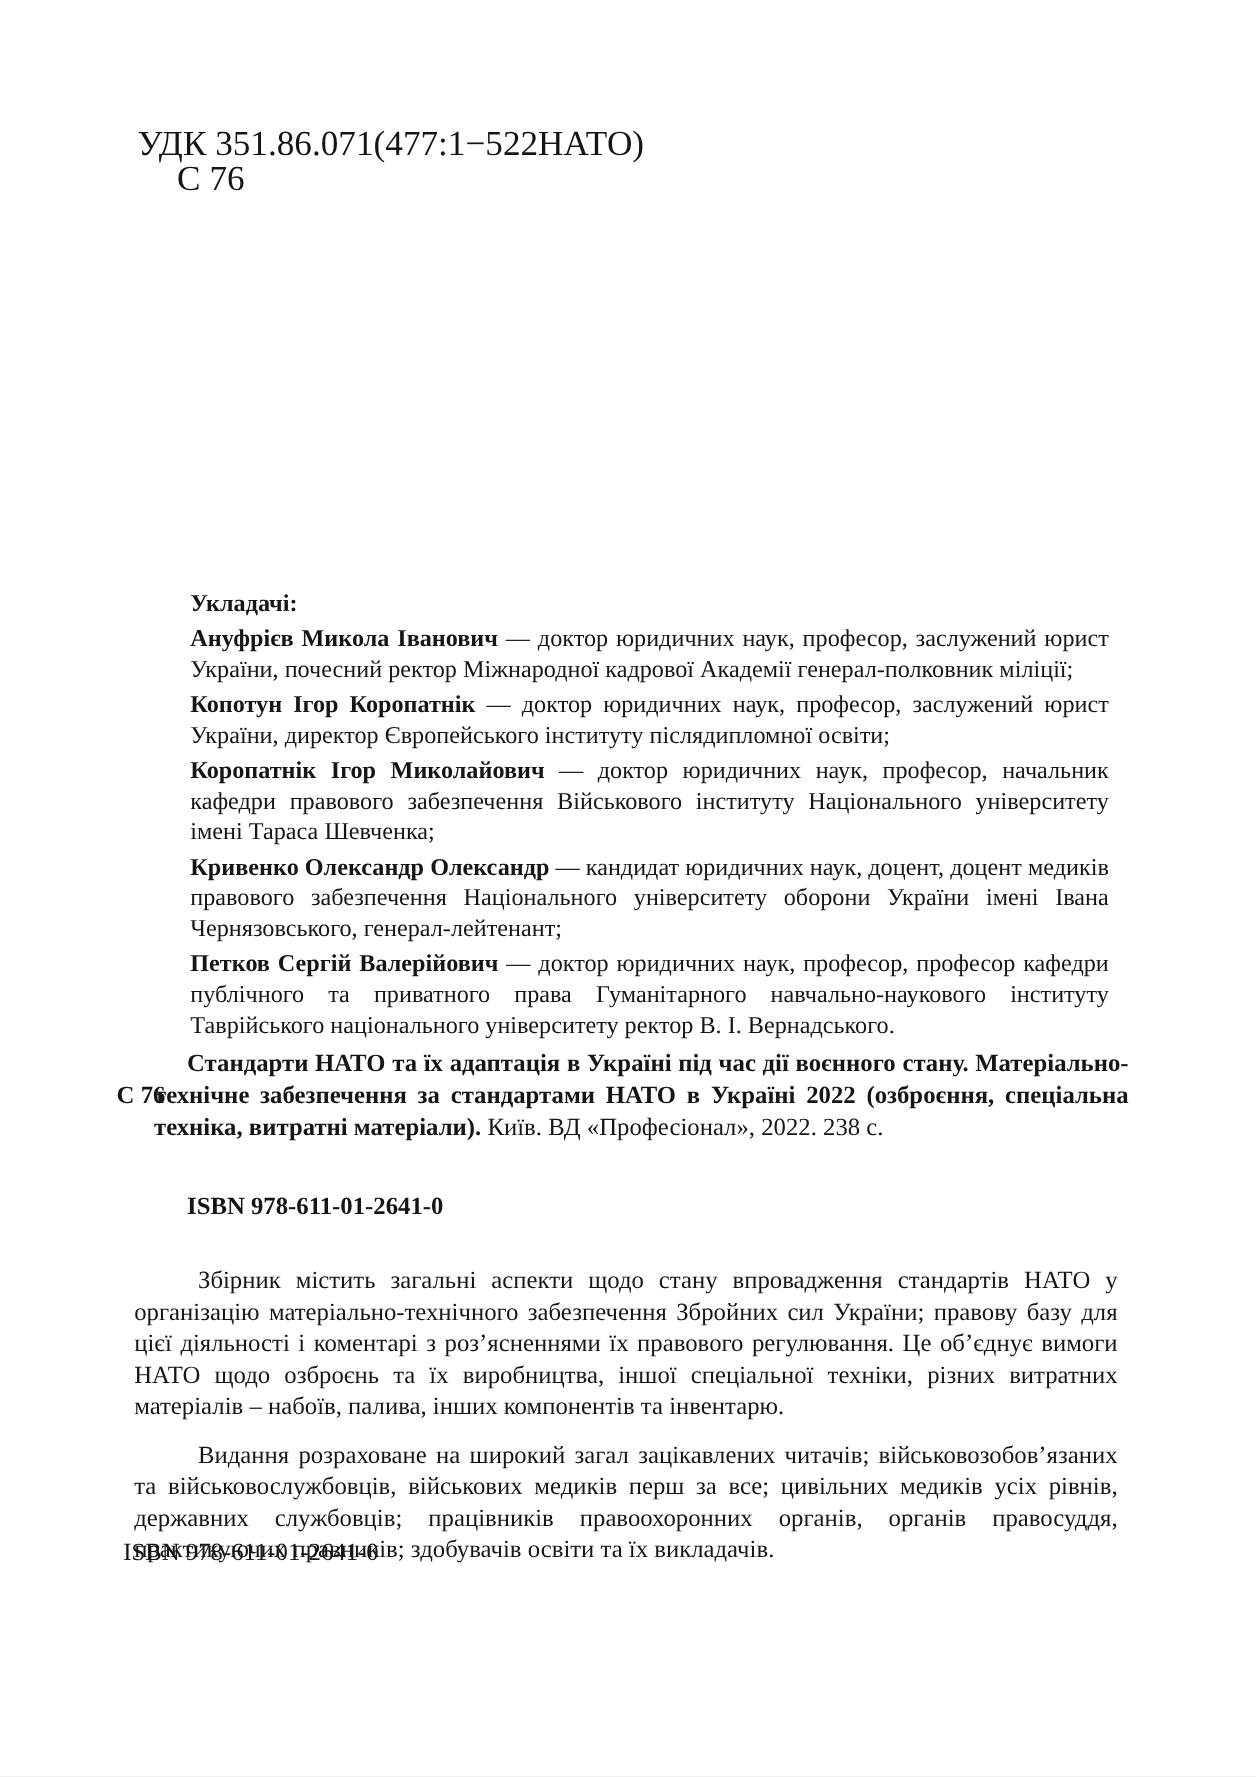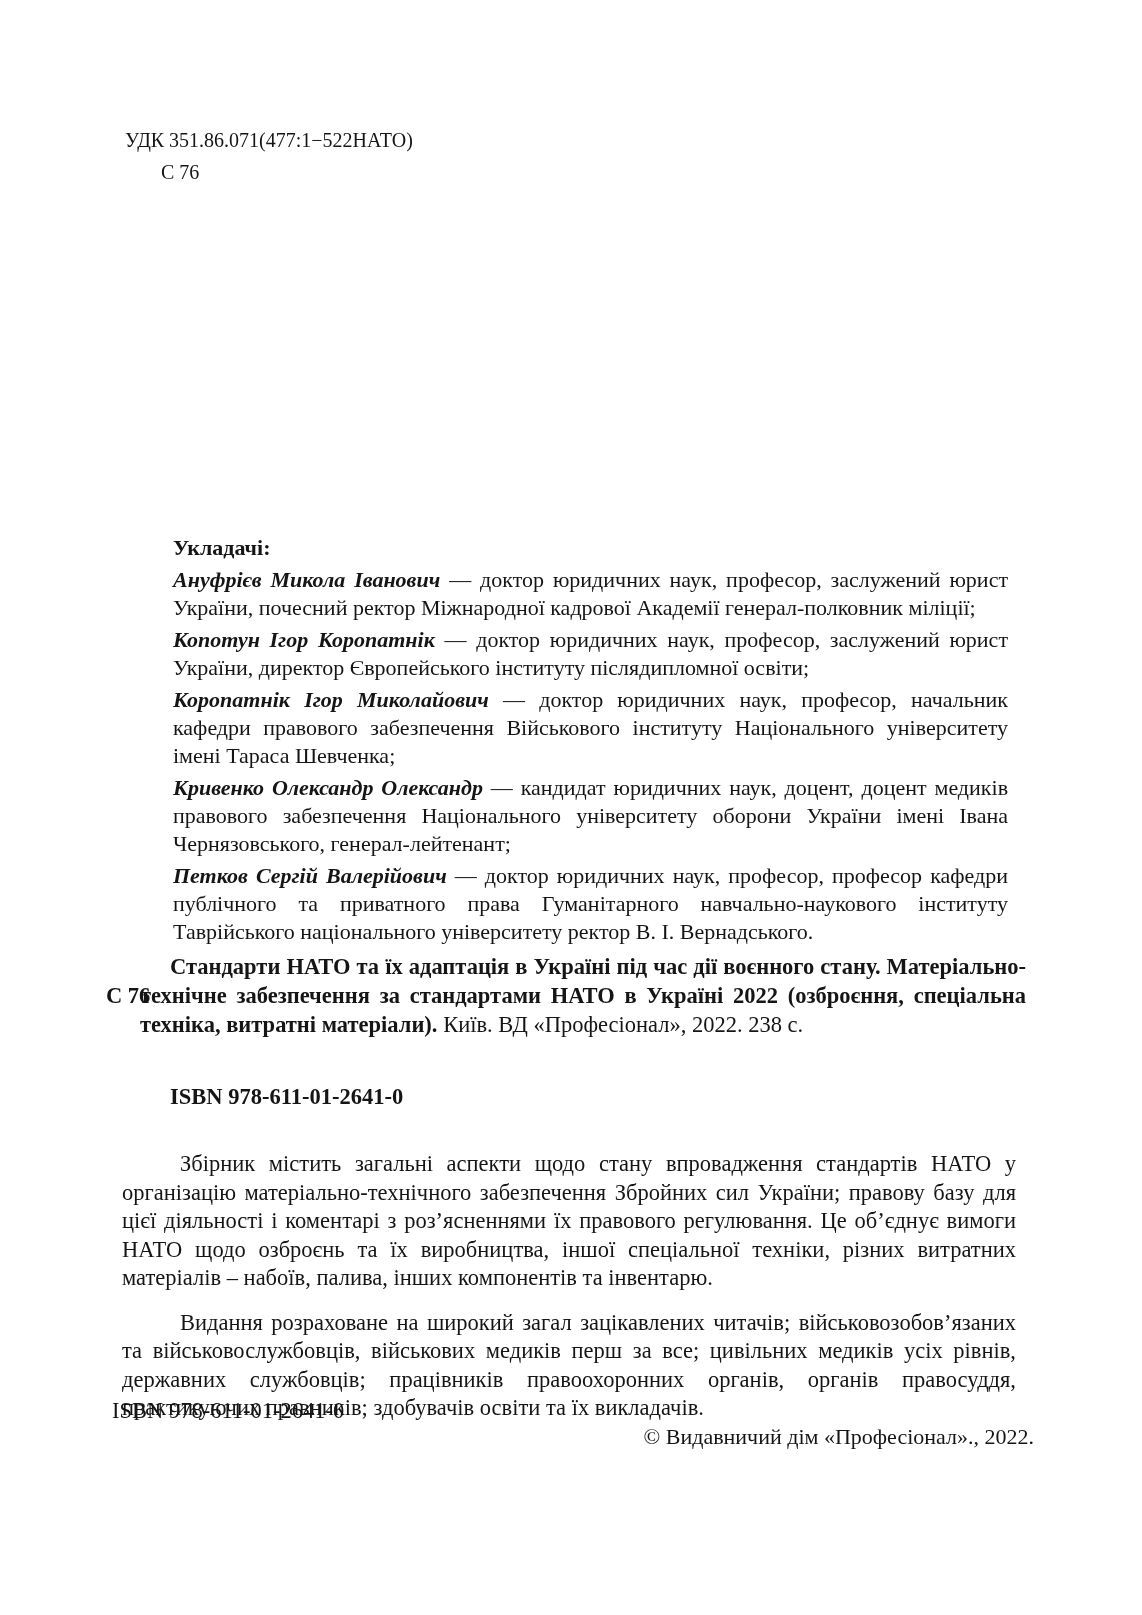--- a/index.html
+++ b/index.html
@@ -7,38 +7,38 @@
     position:relative;
     width:1142px;
     height:1615px;
     background:#ffffff;
     font-family:"Liberation Serif", serif;
     color:#151515;
     overflow:hidden;
   }
   .udk-block{
     position:absolute;
-    left:125px; top:124px;
-    font-size:20px;
+    left:125px; top:114px;
+    font-size:32px;
     line-height:32px;
     white-space:nowrap;
   }
   .udk-code{ margin-left:36px; }
 
   .compilers{
     position:absolute;
     left:173px; top:534px;
     width:850px;
     font-size:22px;
     line-height:28px;
     text-align:justify;
   }
   .compilers p{ margin:0 15px 4px 0; }
   .comp-heading{ font-weight:bold; }
-  .comp-name{ font-weight:bold; font-style:italic; }
+  .comp-name{ font-weight:bold; }
 
   .card{
     position:absolute;
     left:140px; top:952px;
     width:886px;
     font-size:22.5px;
     line-height:29px;
     text-align:justify;
   }
   .card-text{ text-indent:30px; margin:0; }
@@ -127,15 +127,14 @@
   </div>
 
   <div class="isbn-main">ISBN 978-611-01-2641-0</div>
 
   <div class="annotation">
     <p>Збірник містить загальні аспекти щодо стану впровадження стандартів НАТО у організацію матеріально-технічного забезпечення Збройних сил України; правову базу для цієї діяльності і коментарі з роз’ясненнями їх правового регулювання. Це об’єднує вимоги НАТО щодо озброєнь та їх виробництва, іншої спеціальної техніки, різних витратних матеріалів – набоїв, палива, інших компонентів та інвентарю.</p>
     <p>Видання розраховане на широкий загал зацікавлених читачів; військовозобов’язаних та військовослужбовців, військових медиків перш за все; цивільних медиків усіх рівнів, державних службовців; працівників правоохоронних органів, органів правосуддя, практикуючих правників; здобувачів освіти та їх викладачів.</p>
   </div>
 
   <div class="footer-isbn">ISBN 978-611-01-2641-0</div>
-  <div class="footer-copy">© Видавничий дім «Професіонал»., 2022.</div>
 
 </div>
 
 </body></html>

